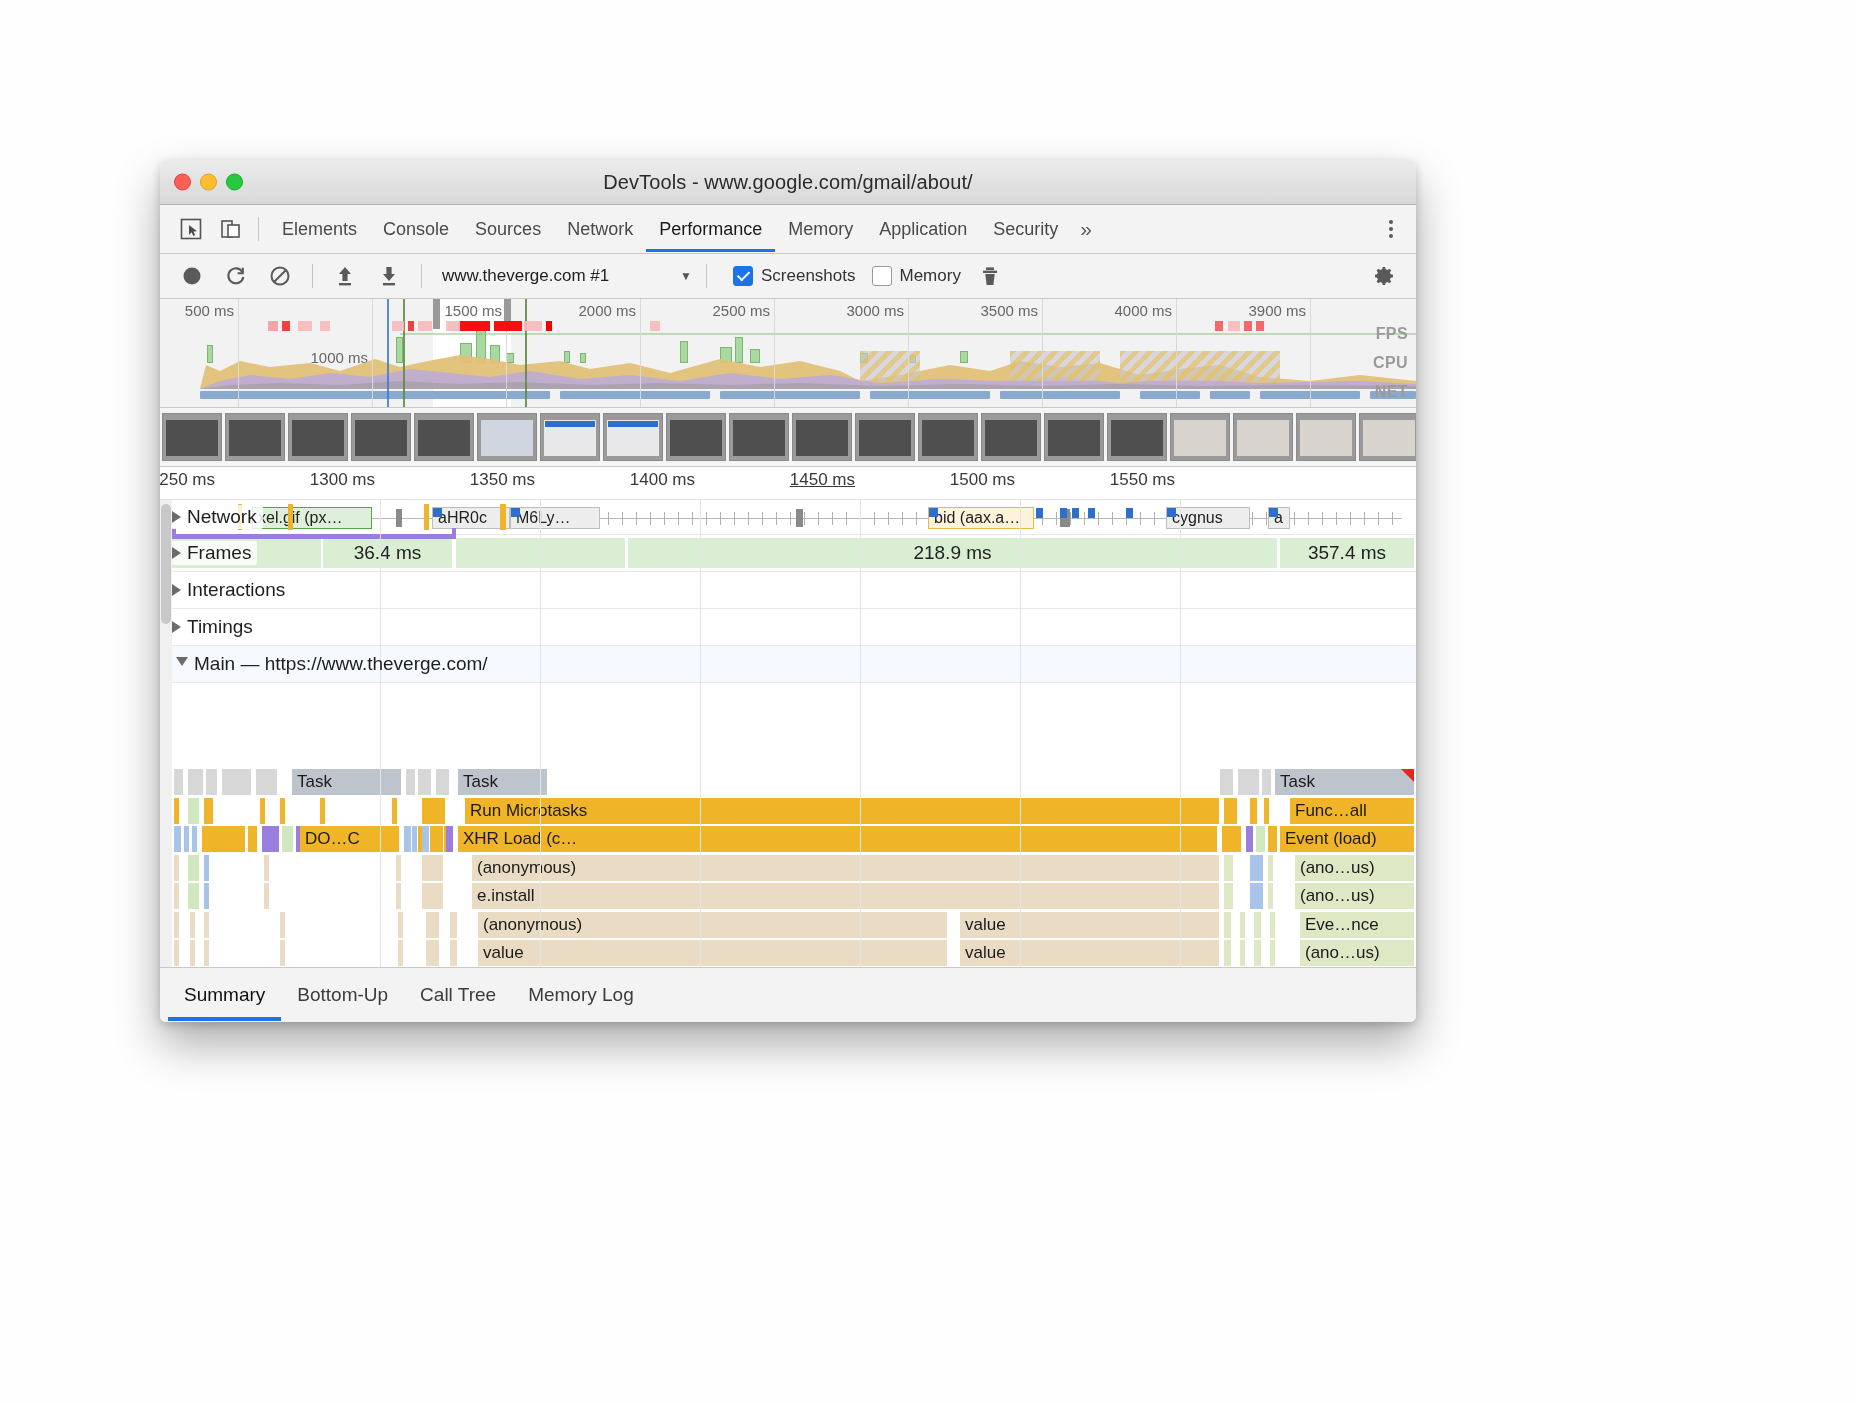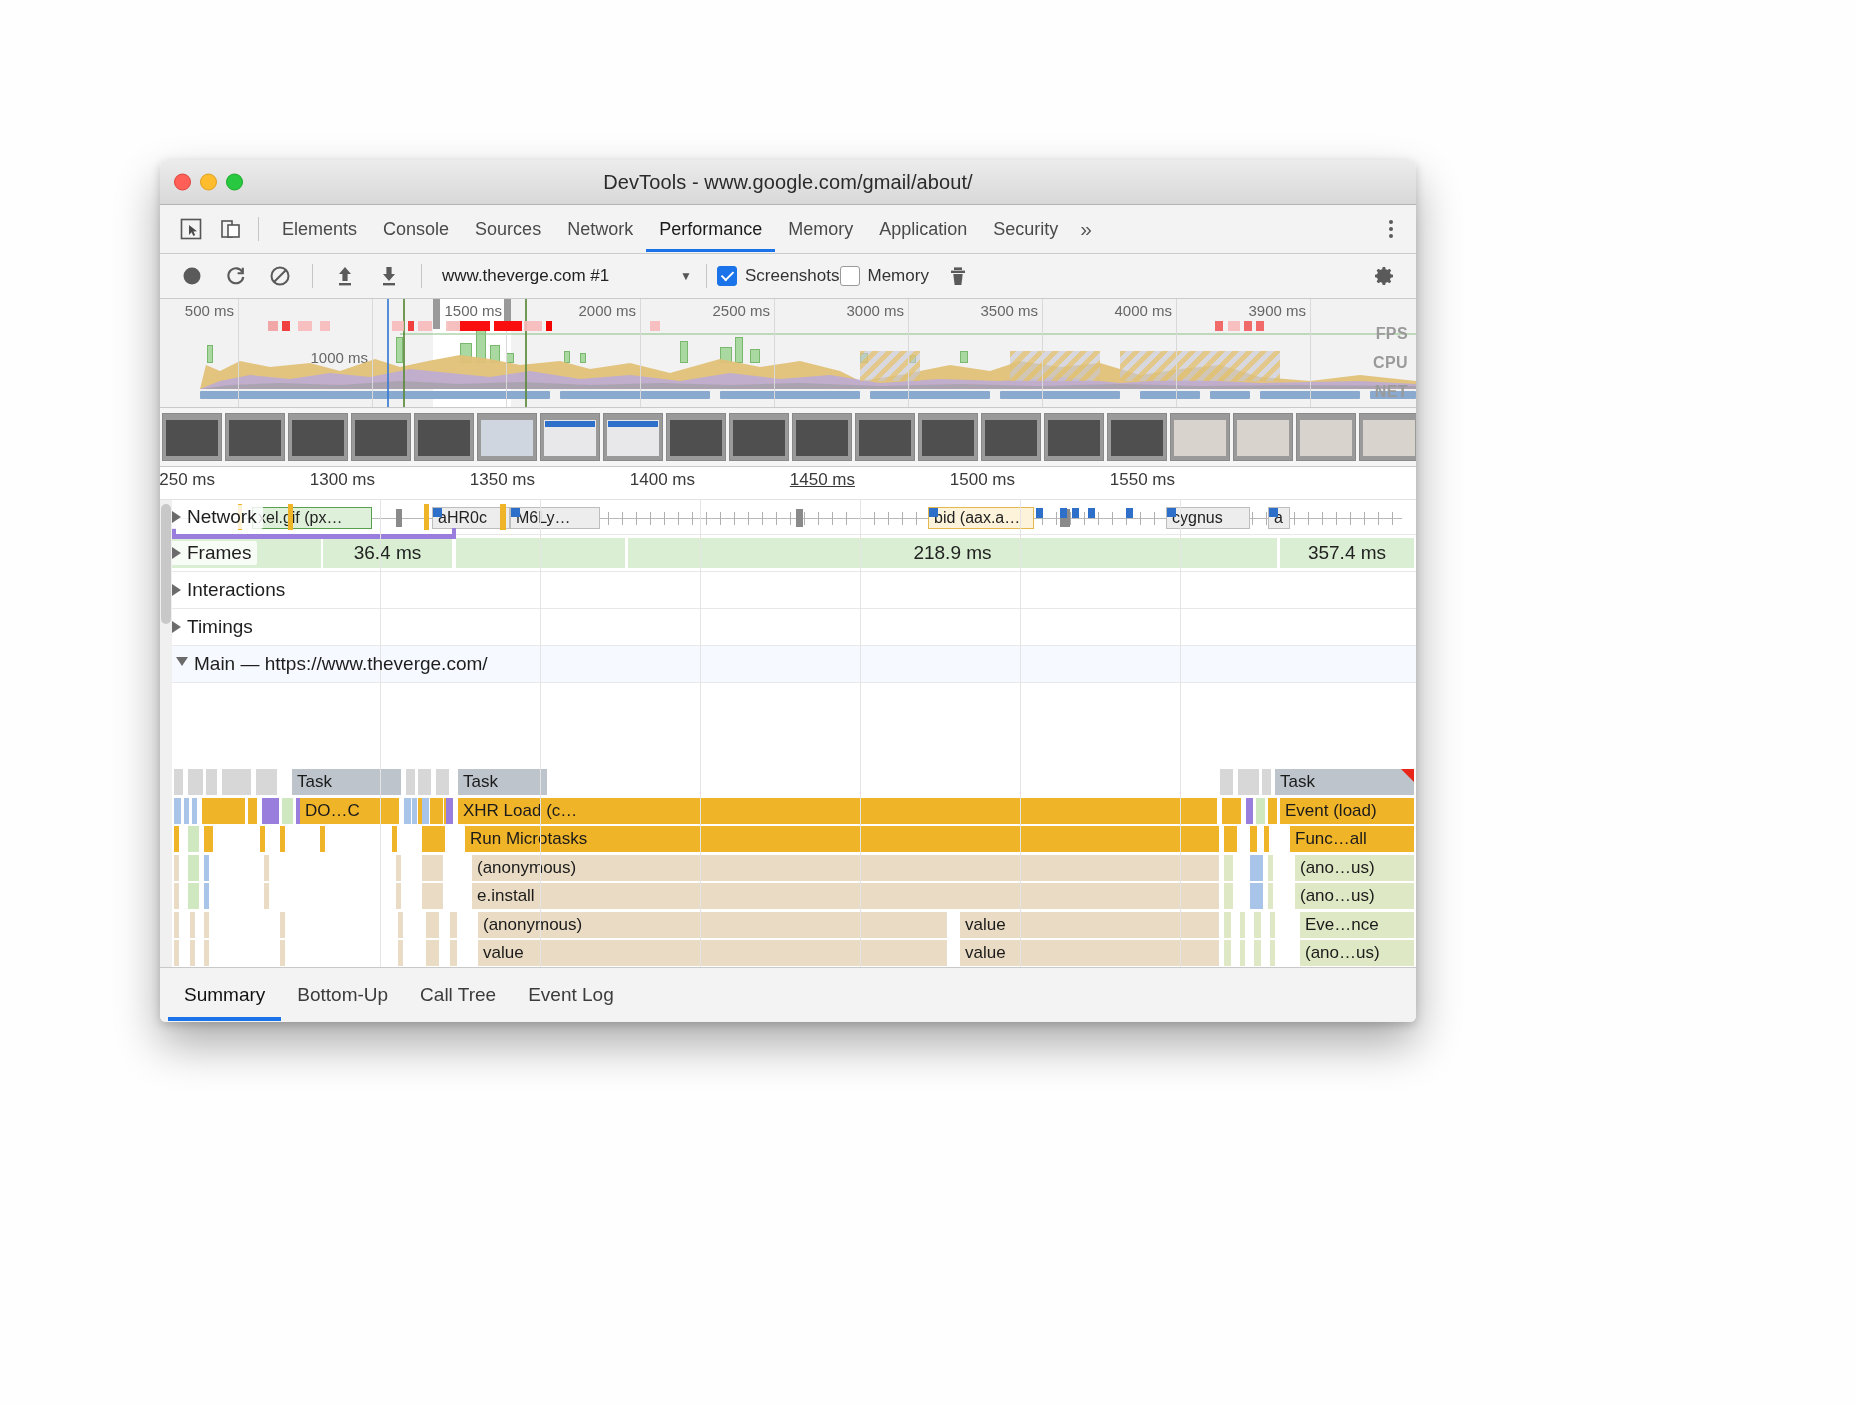--- a/index.html
+++ b/index.html
@@ -70,21 +70,21 @@
     border-bottom:1px solid #cacaca;
     display:flex;align-items:center;padding:0 10px;
   }
   .tb-ico{width:30px;height:30px;margin:0 7px;display:flex;align-items:center;justify-content:center;cursor:pointer;}
   #combo{
     margin-left:10px;height:30px;min-width:250px;
     display:flex;align-items:center;justify-content:space-between;
     font-size:17px;color:#222;cursor:pointer;padding-right:4px;
   }
   #combo .caret{font-size:12px;color:#555;margin-left:26px;}
-  .cbox{display:flex;align-items:center;margin-left:0;cursor:pointer;}
+  .cbox{display:flex;align-items:center;margin-left:16px;cursor:pointer;}
   .cbx{width:18px;height:18px;border-radius:3px;border:1px solid #9a9a9a;background:#fff;
        display:flex;align-items:center;justify-content:center;margin-right:8px;}
   .cbx.on{background:#1a73e8;border-color:#1a73e8;}
   .cbx.on:after{content:"";width:5px;height:10px;border:solid #fff;border-width:0 2px 2px 0;transform:rotate(45deg) translate(-1px,-1px);}
   .cbox span{font-size:17px;color:#333;}
 
   
   #overview{flex:0 0 108px;position:relative;background:#f2f2f2;border-bottom:1px solid #c9c9c9;overflow:hidden;}
   #ovruler{position:absolute;inset:0 0 auto 0;height:30px;}
   .ovtick{position:absolute;top:3px;font-size:15px;color:#666;transform:translateX(-100%);padding-right:4px;white-space:nowrap;}
@@ -628,20 +628,39 @@
             <span>Task</span>
           </div>
           <div class="fb c-task" style="left: 298px; width: 90px;">
             <span>Task</span>
           </div>
           <div class="fb c-task warn" style="left: 1115px; width: 140px;">
             <span>Task</span>
           </div>
         </div>
         <div class="frow">
+          <div class="fb c-orange" style="left: 14px; width: 6px;"></div>
+          <div class="fb c-lgreen" style="left: 28px; width: 12px;"></div>
+          <div class="fb c-orange" style="left: 44px; width: 10px;"></div>
+          <div class="fb c-orange" style="left: 100px; width: 6px;"></div>
+          <div class="fb c-orange" style="left: 120px; width: 6px;"></div>
+          <div class="fb c-orange" style="left: 160px; width: 5px;"></div>
+          <div class="fb c-orange" style="left: 232px; width: 6px;"></div>
+          <div class="fb c-orange" style="left: 262px; width: 24px;"></div>
+          <div class="fb c-orange" style="left: 1064px; width: 14px;"></div>
+          <div class="fb c-orange" style="left: 1090px; width: 8px;"></div>
+          <div class="fb c-orange" style="left: 1104px; width: 6px;"></div>
+          <div class="fb c-orange" style="left: 305px; width: 755px;">
+            <span>Run Microtasks</span>
+          </div>
+          <div class="fb c-orange" style="left: 1130px; width: 125px;">
+            <span>Func…all</span>
+          </div>
+        </div>
+        <div class="frow">
           <div class="fb c-blue" style="left: 14px; width: 8px;"></div>
           <div class="fb c-blue" style="left: 24px; width: 6px;"></div>
           <div class="fb c-blue" style="left: 32px; width: 6px;"></div>
           <div class="fb c-orange" style="left: 42px; width: 44px;"></div>
           <div class="fb c-orange" style="left: 88px; width: 10px;"></div>
           <div class="fb c-purple" style="left: 102px; width: 18px;"></div>
           <div class="fb c-lgreen" style="left: 122px; width: 12px;"></div>
           <div class="fb c-purple" style="left: 136px; width: 4px;"></div>
           <div class="fb c-tan" style="left: 146px; width: 6px;"></div>
           <div class="fb c-lgreen" style="left: 154px; width: 38px;"></div>
@@ -663,39 +682,20 @@
             <span>DO…C</span>
           </div>
           <div class="fb c-orange" style="left: 298px; width: 760px;">
             <span>XHR Load (c…</span>
           </div>
           <div class="fb c-orange" style="left: 1120px; width: 135px;">
             <span>Event (load)</span>
           </div>
         </div>
         <div class="frow">
-          <div class="fb c-orange" style="left: 14px; width: 6px;"></div>
-          <div class="fb c-lgreen" style="left: 28px; width: 12px;"></div>
-          <div class="fb c-orange" style="left: 44px; width: 10px;"></div>
-          <div class="fb c-orange" style="left: 100px; width: 6px;"></div>
-          <div class="fb c-orange" style="left: 120px; width: 6px;"></div>
-          <div class="fb c-orange" style="left: 160px; width: 5px;"></div>
-          <div class="fb c-orange" style="left: 232px; width: 6px;"></div>
-          <div class="fb c-orange" style="left: 262px; width: 24px;"></div>
-          <div class="fb c-orange" style="left: 1064px; width: 14px;"></div>
-          <div class="fb c-orange" style="left: 1090px; width: 8px;"></div>
-          <div class="fb c-orange" style="left: 1104px; width: 6px;"></div>
-          <div class="fb c-orange" style="left: 305px; width: 755px;">
-            <span>Run Microtasks</span>
-          </div>
-          <div class="fb c-orange" style="left: 1130px; width: 125px;">
-            <span>Func…all</span>
-          </div>
-        </div>
-        <div class="frow">
           <div class="fb c-tan" style="left: 14px; width: 6px;"></div>
           <div class="fb c-lgreen" style="left: 28px; width: 12px;"></div>
           <div class="fb c-blue" style="left: 44px; width: 6px;"></div>
           <div class="fb c-tan" style="left: 104px; width: 4px;"></div>
           <div class="fb c-tan" style="left: 236px; width: 6px;"></div>
           <div class="fb c-tan" style="left: 262px; width: 22px;"></div>
           <div class="fb c-green" style="left: 1064px; width: 10px;"></div>
           <div class="fb c-blue" style="left: 1090px; width: 14px;"></div>
           <div class="fb c-green" style="left: 1108px; width: 6px;"></div>
           <div class="fb c-tan" style="left: 312px; width: 748px;">
@@ -775,15 +775,15 @@
       <div class="tlline" style="left: 540px;"></div>
       <div class="tlline" style="left: 700px;"></div>
       <div class="tlline" style="left: 860px;"></div>
       <div class="tlline" style="left: 1020px;"></div>
     </div>
 
   <div id="drawer">
     <div class="dtab active">Summary</div>
     <div class="dtab">Bottom-Up</div>
     <div class="dtab">Call Tree</div>
-    <div class="dtab">Event Log</div>
+    <div class="dtab">Memory Log</div>
   </div>
 </div>
 
 </body></html>

